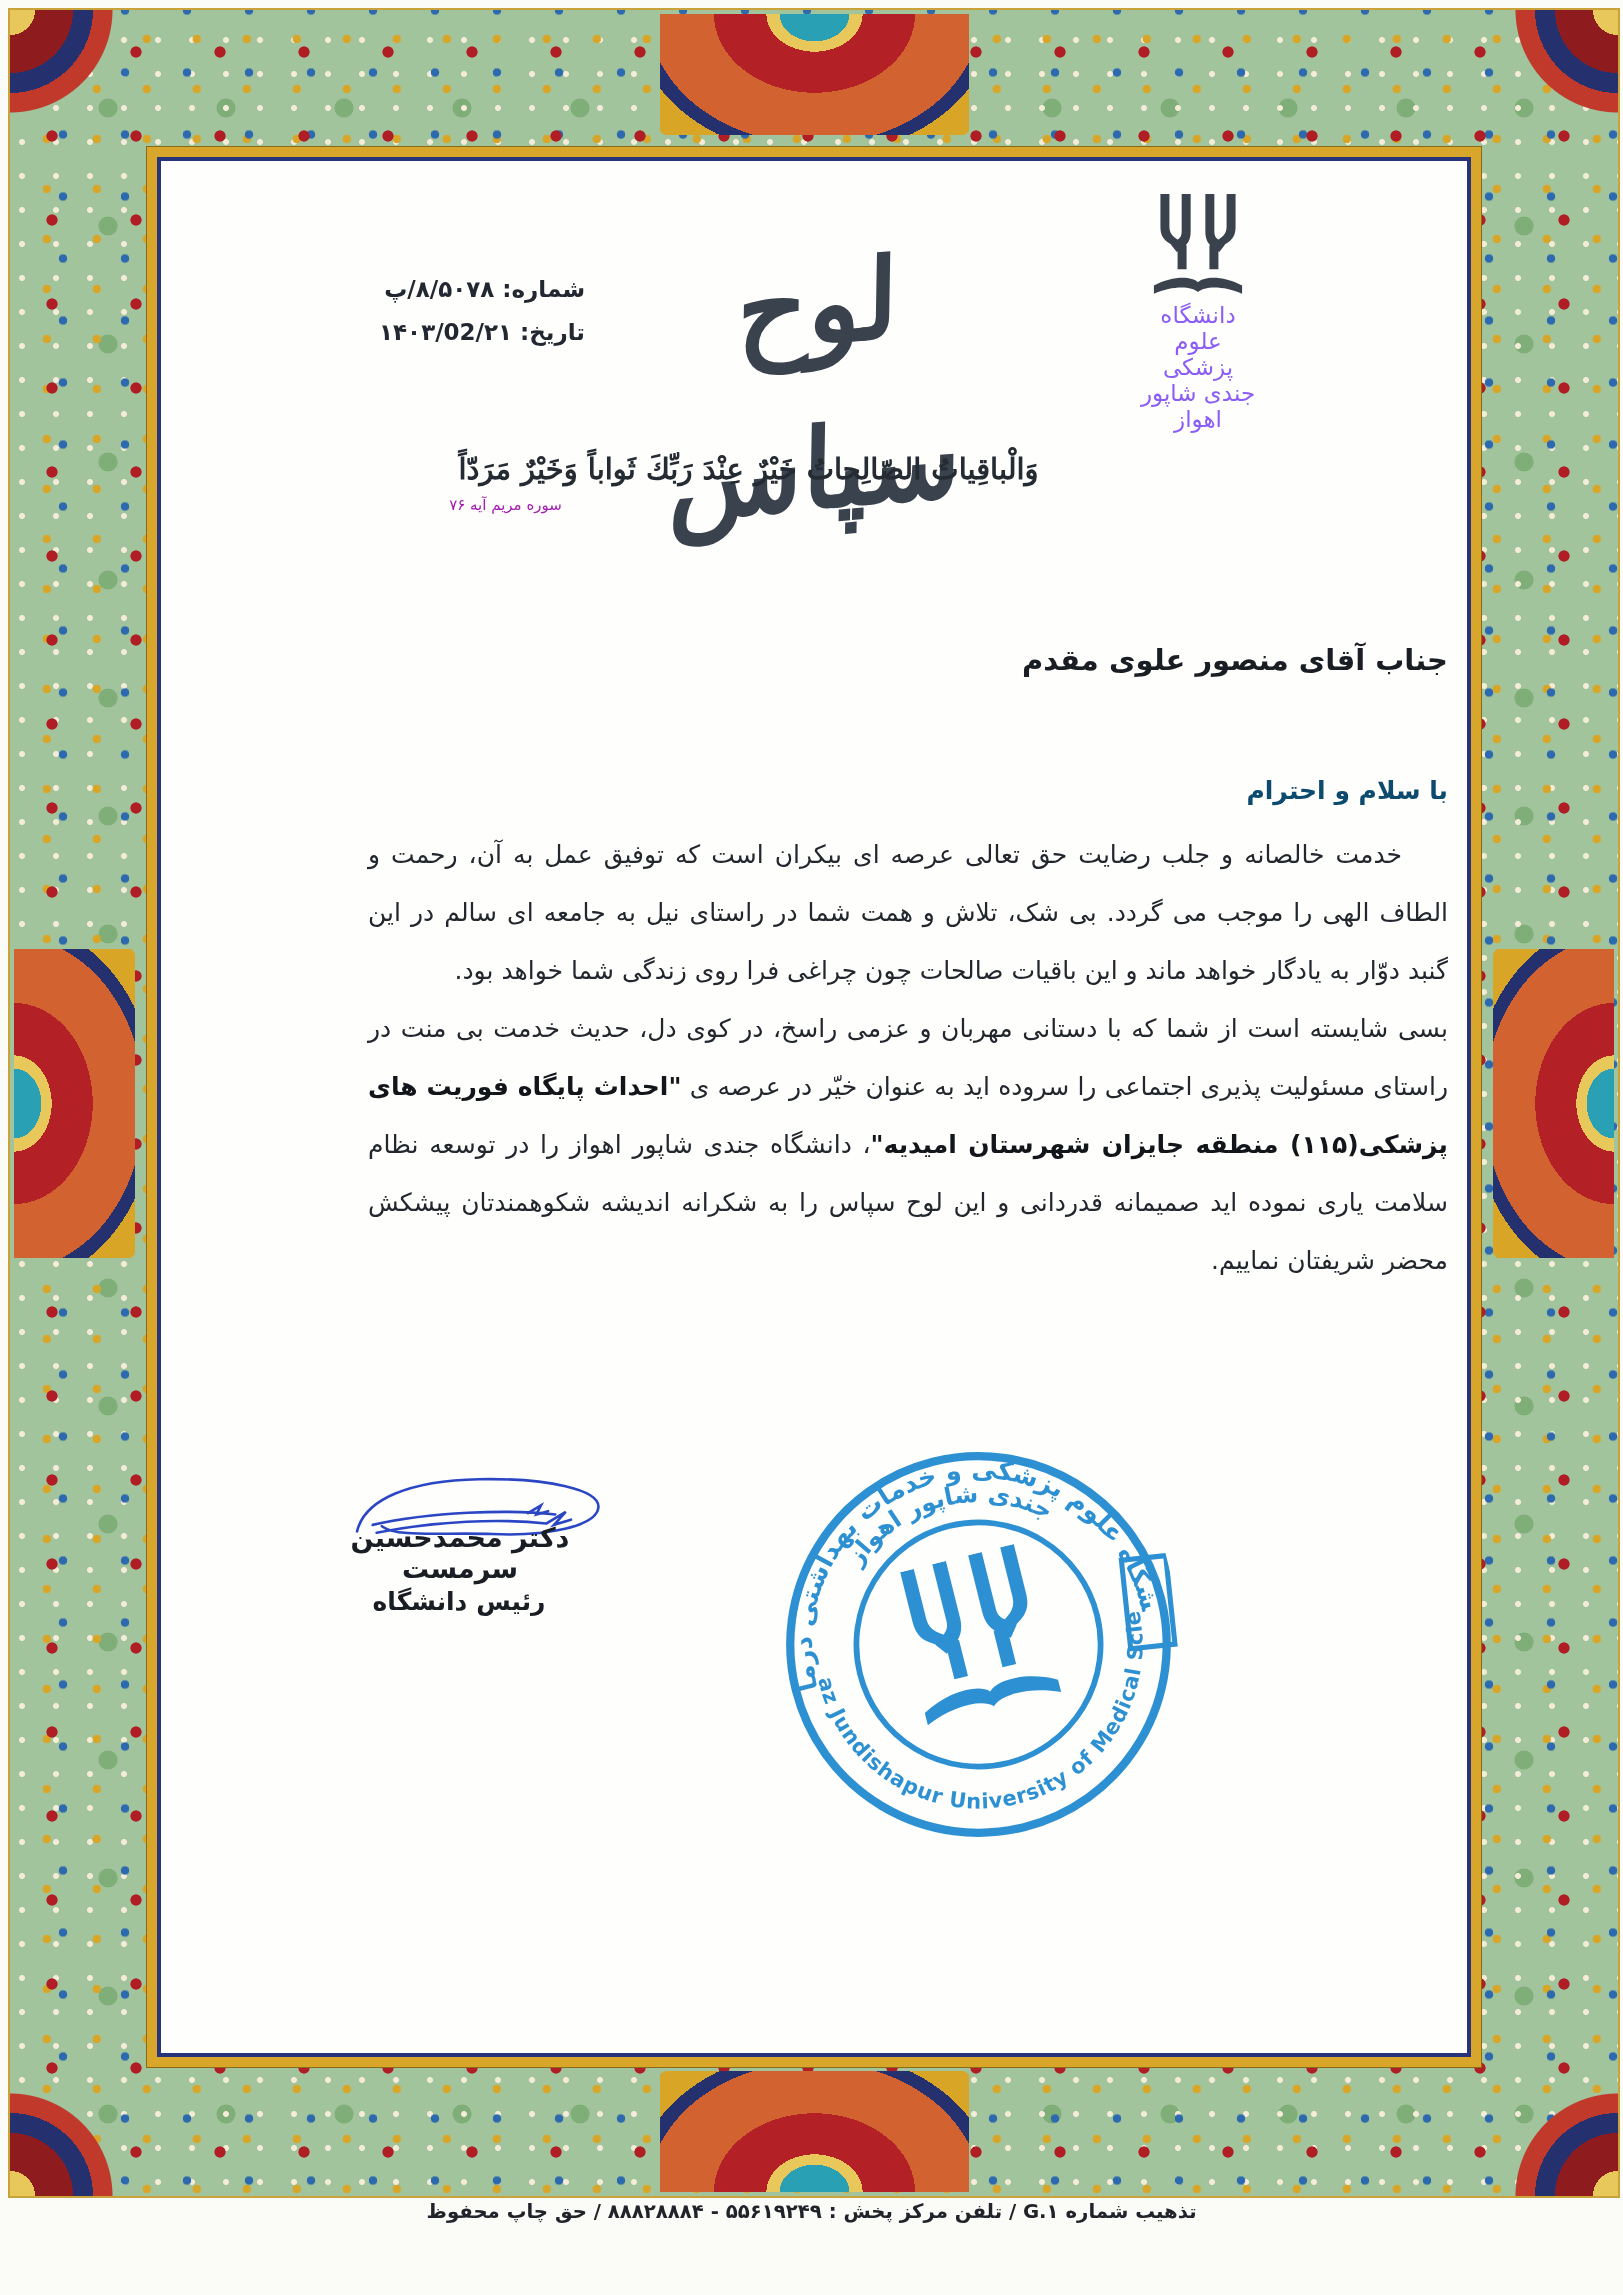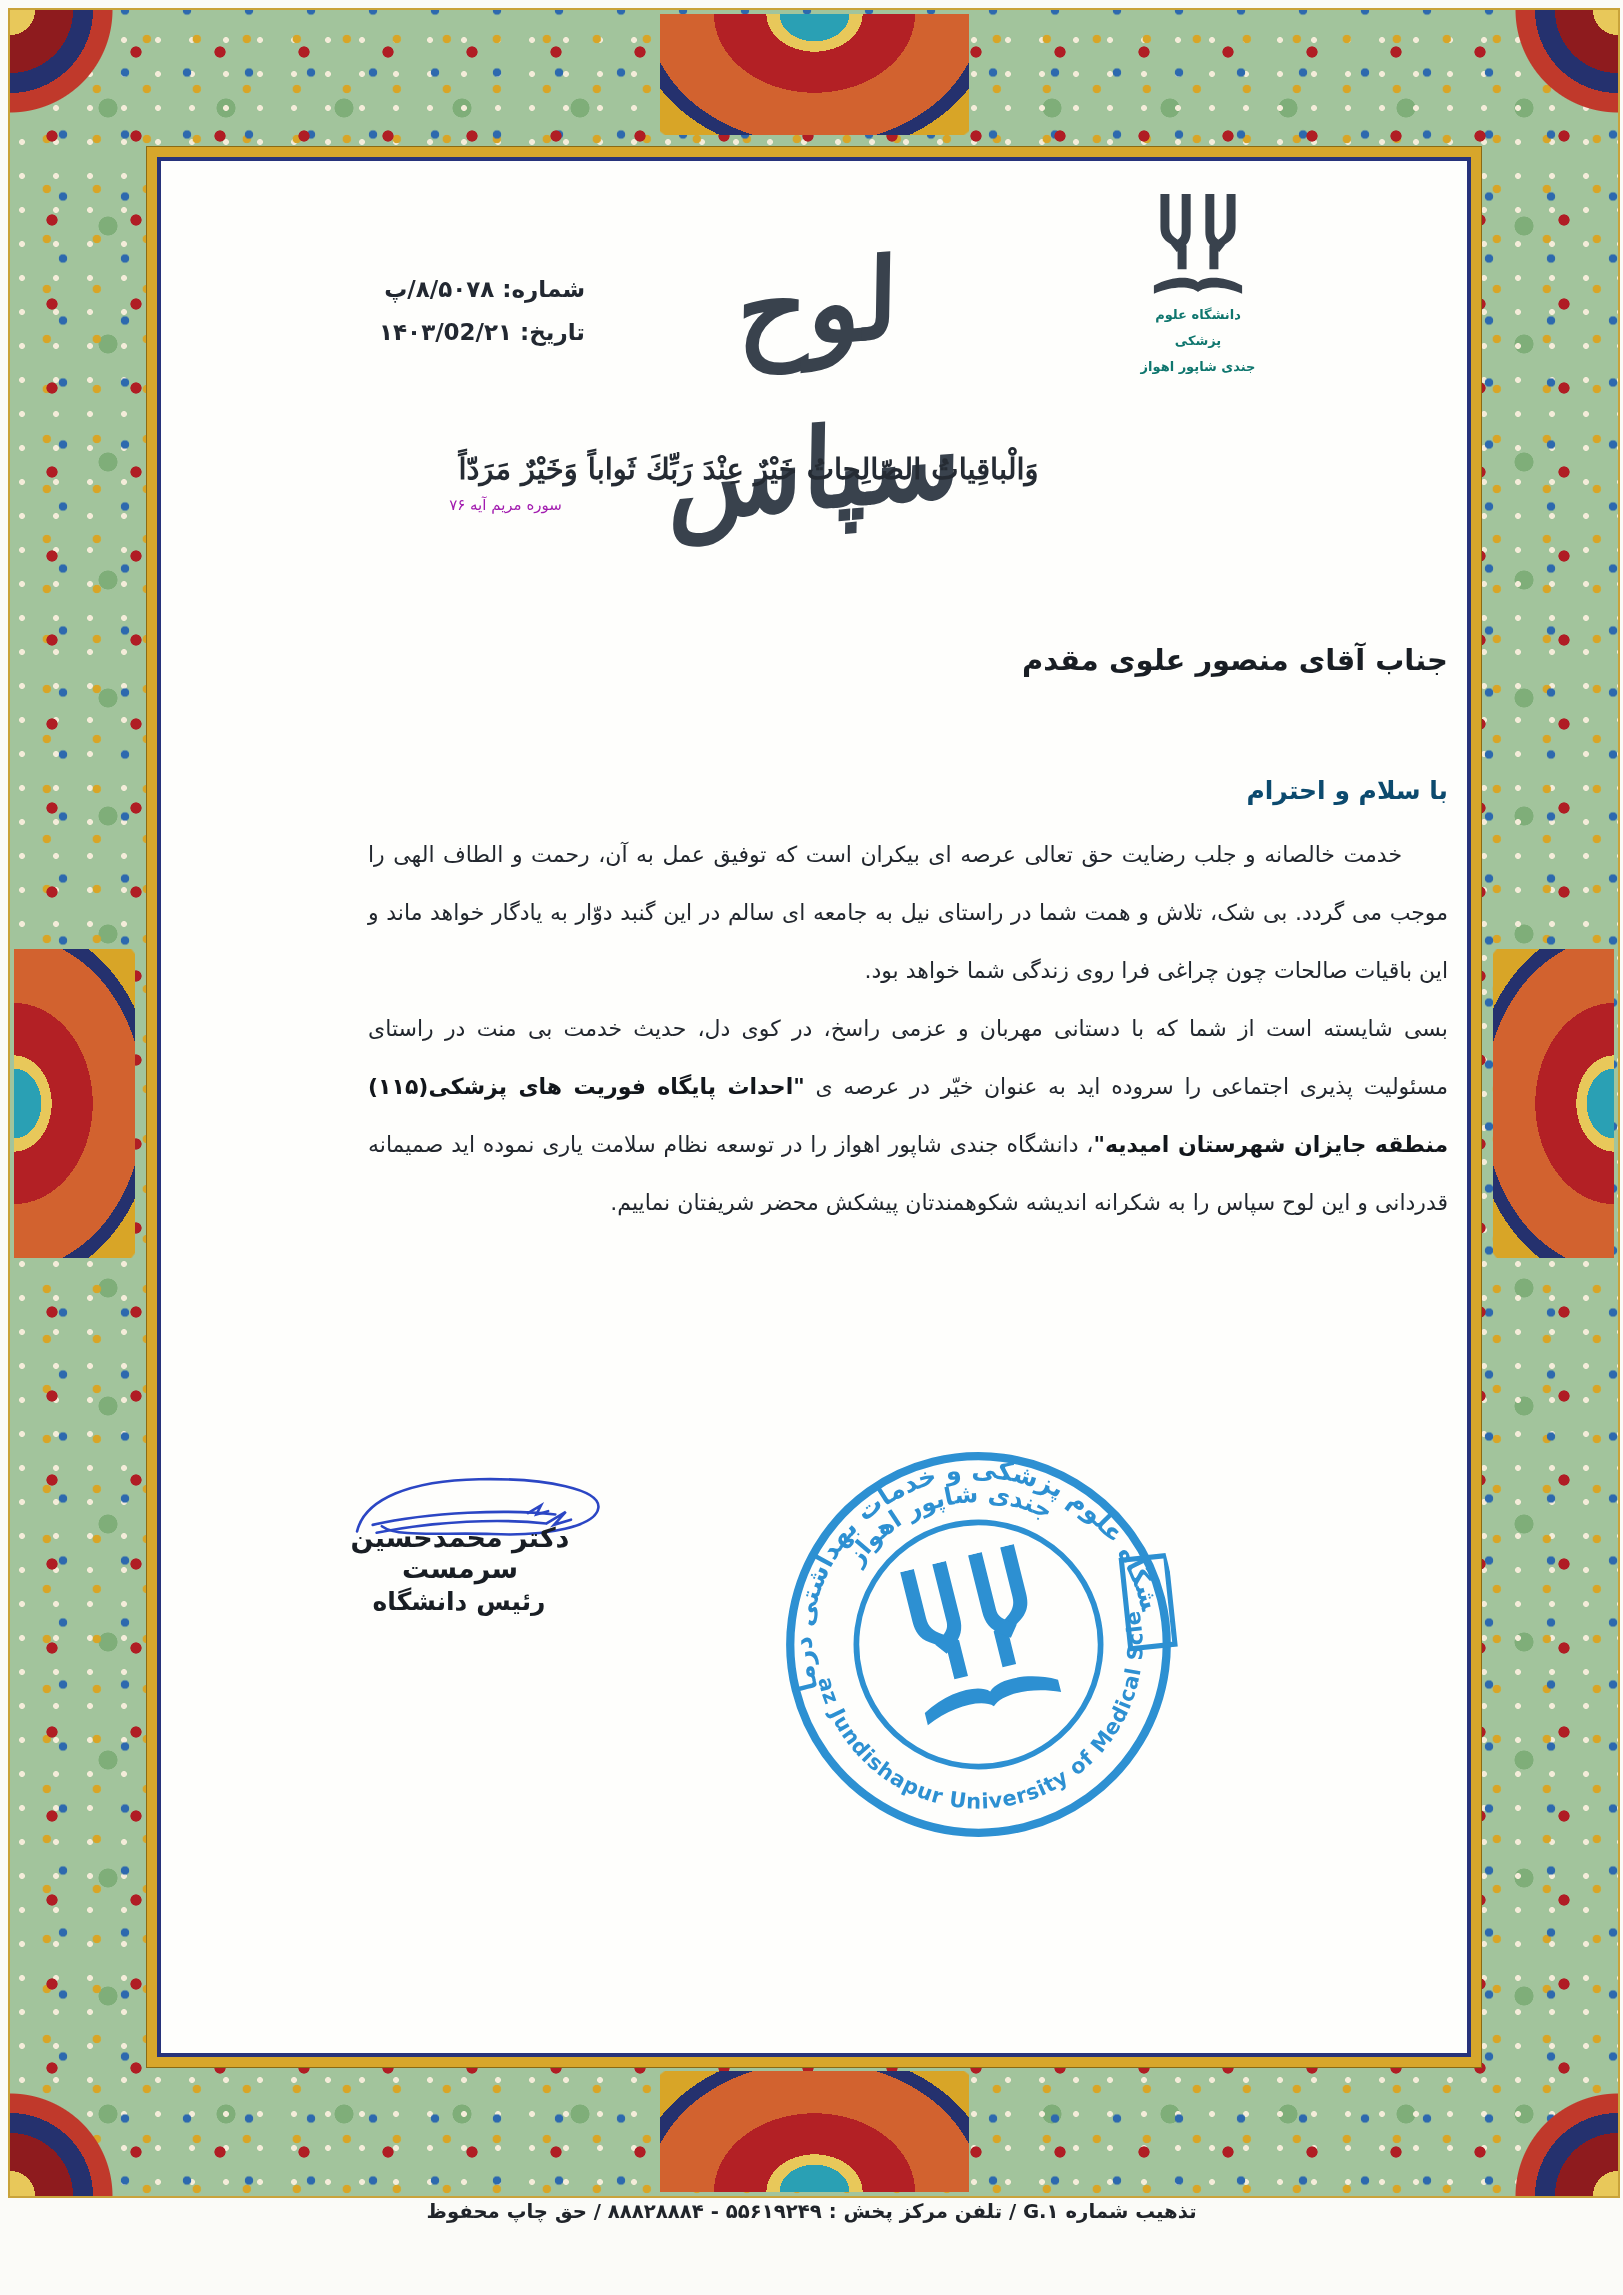--- a/index.html
+++ b/index.html
@@ -34,21 +34,21 @@
   .medallion-v{
     position:absolute;width:121px;height:309px;
     background:radial-gradient(ellipse at var(--ex) 50%, #2aa0b4 0 16%, #e8c85a 16% 22%, #b32025 22% 46%, #d2622f 46% 76%, #25316e 76% 83%, #d8a527 83% 98%, rgba(0,0,0,0) 99%);
   }
   .mat{position:absolute;left:136px;top:136px;right:136px;bottom:128px;background:#d7a62b;border:1.3px solid #8a6a14;}
   .sheet{position:absolute;left:147px;top:147px;right:147px;bottom:139px;background:#fefefc;border:4.6px solid #27337b;}
 
   
   .logo-wrap{position:absolute;left:1139px;top:194px;width:118px;text-align:center;color:#39424d;}
   .logo-svg{width:98px;height:108px;display:block;margin:0 auto;}
-  .logo-line{font-size:13px;font-weight:bold;line-height:26px;color:#0f766e;}
+  .logo-line{font-size:23px;font-weight:normal;line-height:26px;color:#8b5cf6;}
   .doc-title{
     position:absolute;left:663px;top:223px;width:309px;height:177px;
     font-family:"DejaVu Serif","Liberation Serif",serif;
     font-size:110px;font-weight:bold;color:#39424d;
     transform:rotate(-5deg) skewX(-6deg);
     text-align:center;line-height:164px;
   }
   .meta{position:absolute;left:309px;top:268px;width:276px;direction:rtl;text-align:right;
     font-size:23px;font-weight:bold;color:#222831;line-height:43px;}
 
@@ -58,21 +58,21 @@
     font-size:29px;font-weight:bold;color:#252b33;}
   .verse-src{position:absolute;left:407px;top:496px;width:197px;direction:rtl;text-align:center;
     font-size:15px;color:#a21caf;}
 
   
   .recipient{position:absolute;left:755px;top:633px;width:693px;direction:rtl;text-align:right;
     font-size:29px;font-weight:bold;color:#191e24;line-height:54px;}
   .salutation{position:absolute;left:1149px;top:776px;width:299px;direction:rtl;text-align:right;
     font-size:25px;font-weight:bold;color:#0c4a6e;}
   .body-text{position:absolute;left:368px;top:826px;width:1080px;direction:rtl;
-    font-size:22px;line-height:58px;text-align:justify;color:#22272e;}
+    font-size:25px;line-height:58px;text-align:justify;color:#22272e;}
   .body-text p{margin:0;}
   .body-text p.indent{text-indent:46px;}
   .emph{font-weight:bold;color:#12161b;}
 
   
   .sig-scribble{position:absolute;left:338px;top:1474px;width:282px;height:75px;}
   .sig-name{position:absolute;left:309px;top:1522px;width:302px;direction:rtl;text-align:center;
     font-size:27px;font-weight:bold;color:#191e24;}
   .sig-role{position:absolute;left:341px;top:1587px;width:236px;direction:rtl;text-align:center;
     font-size:25px;font-weight:bold;color:#191e24;}

